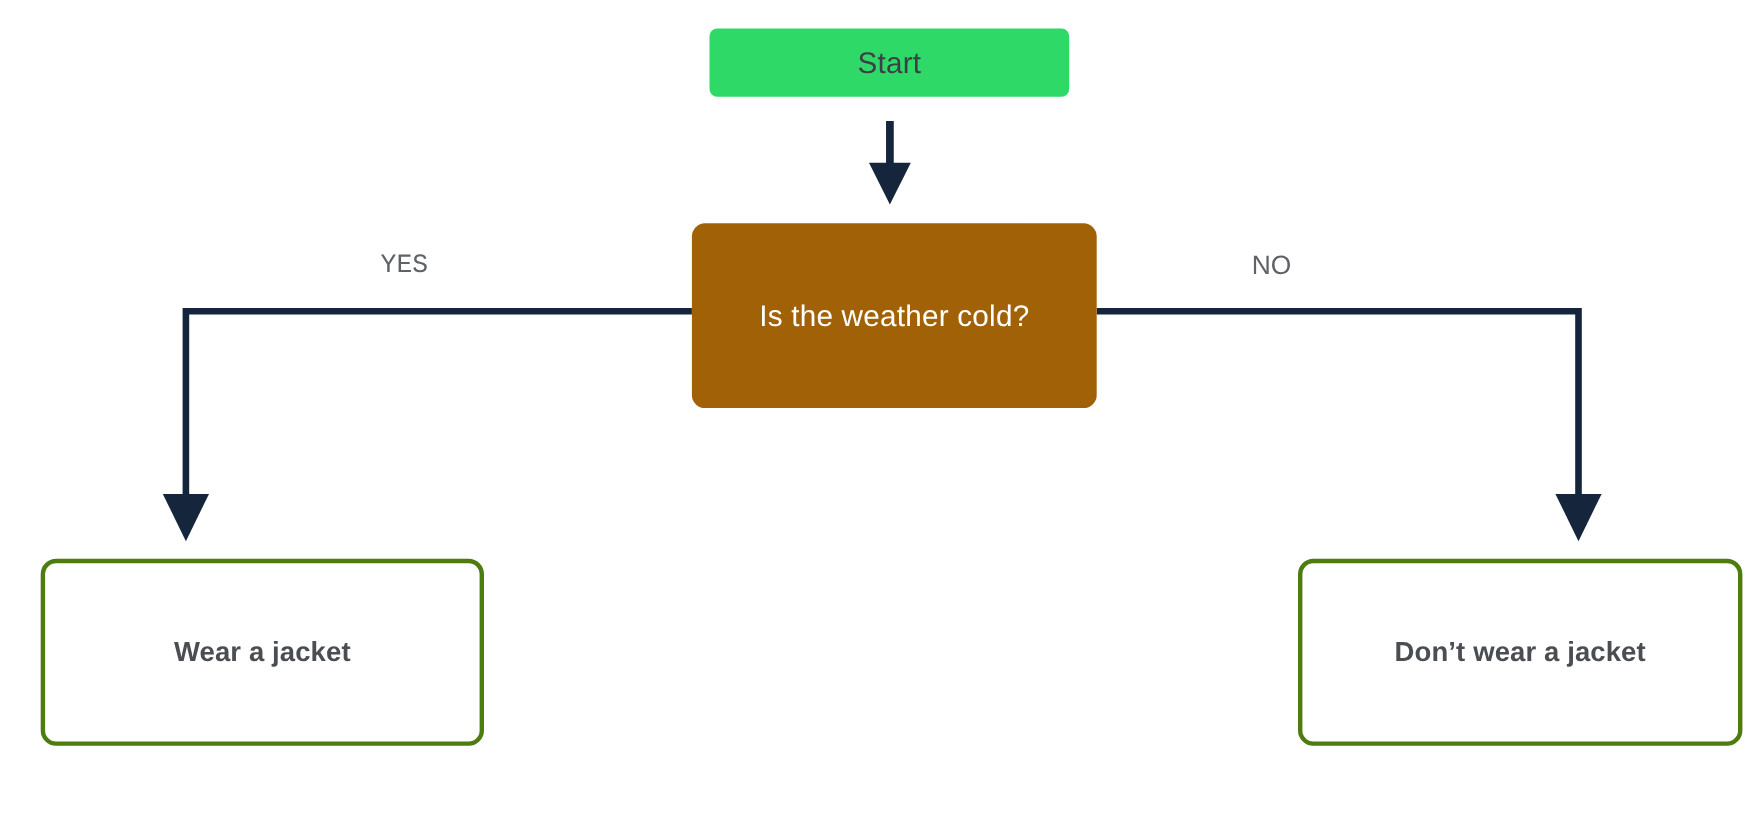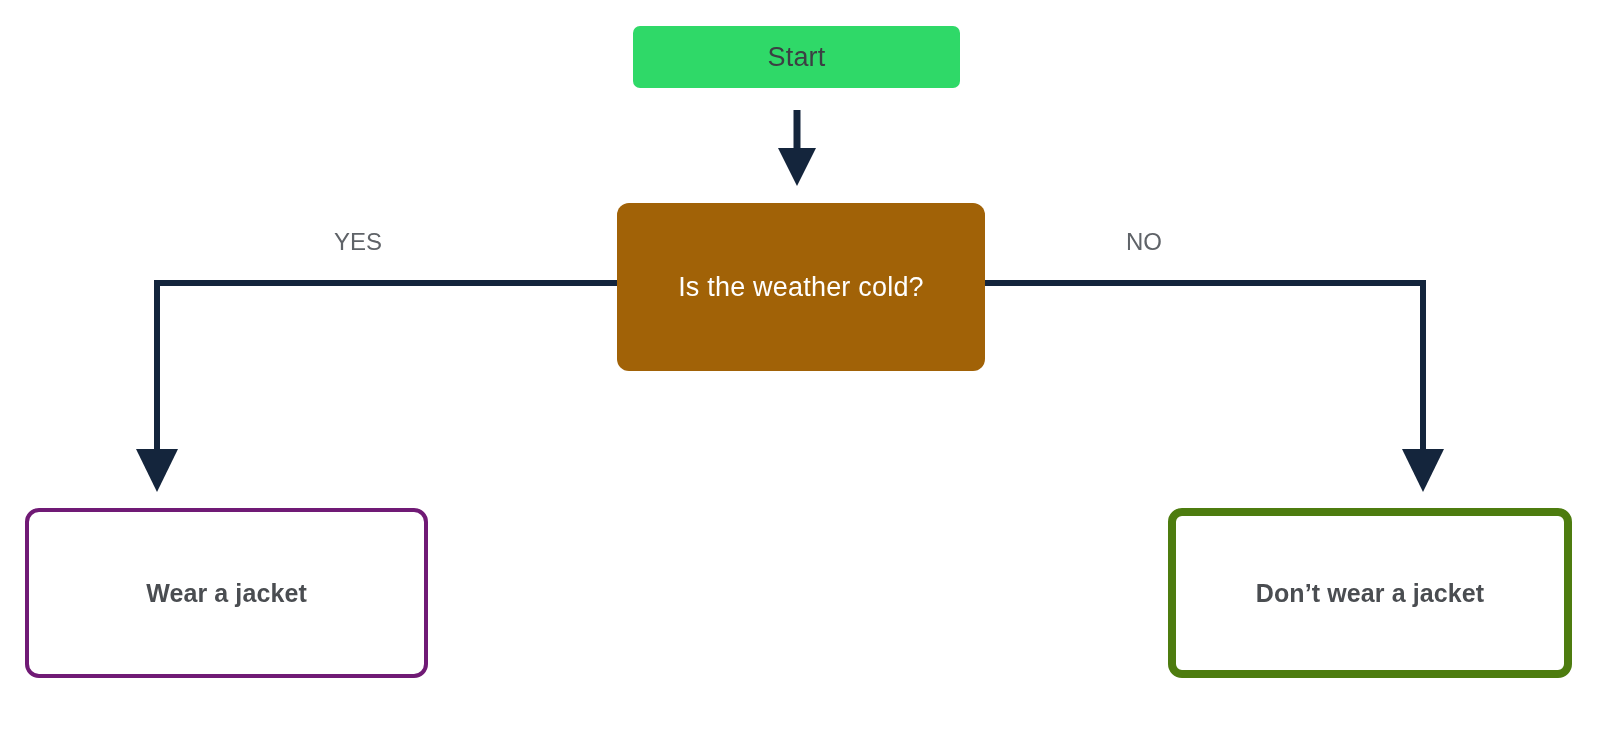--- a/index.html
+++ b/index.html
@@ -11,21 +11,21 @@
   body {
     width: 1600px;
     height: 753px;
     position: relative;
     overflow: hidden;
     font-family: "Liberation Sans", sans-serif;
     -webkit-font-smoothing: antialiased;
   }
   #flowchart-canvas {
     position: absolute;
-    left: 0;
+    left: 12px;
     top: 0;
     width: 1320px;
     height: 753px;
   }
   .edge-layer {
     position: absolute;
     left: 0;
     top: 0;
     width: 1600px;
     height: 753px;
@@ -69,50 +69,51 @@
     font-weight: 400;
     letter-spacing: 0.2px;
   }
   
   #node-yes-outcome {
     left: 25px;
     top: 508px;
     width: 403px;
     height: 170px;
     background: #ffffff;
-    border: 4px solid #701a75;
+    border: 4px solid #4d7c0f;
     border-radius: 14px;
   }
   #node-no-outcome {
     left: 1168px;
     top: 508px;
     width: 404px;
     height: 170px;
     background: #ffffff;
-    border: 8px solid #4d7c0f;
+    border: 4px solid #4d7c0f;
     border-radius: 14px;
   }
   #node-yes-outcome .node-label,
   #node-no-outcome .node-label {
     color: #4a4d51;
     font-size: 25px;
     font-weight: 700;
     letter-spacing: 0.1px;
   }
   
   .edge-label {
     position: absolute;
     color: #5f6368;
     font-size: 24px;
     font-weight: 400;
     white-space: nowrap;
   }
   #edge-label-yes {
     left: 334px;
     top: 228px;
+    font-family: Liberation Mono, monospace;
   }
   #edge-label-no {
     left: 1126px;
     top: 228px;
   }
 </style>
 </head>
 <body>
 
 <div id="flowchart-canvas">

